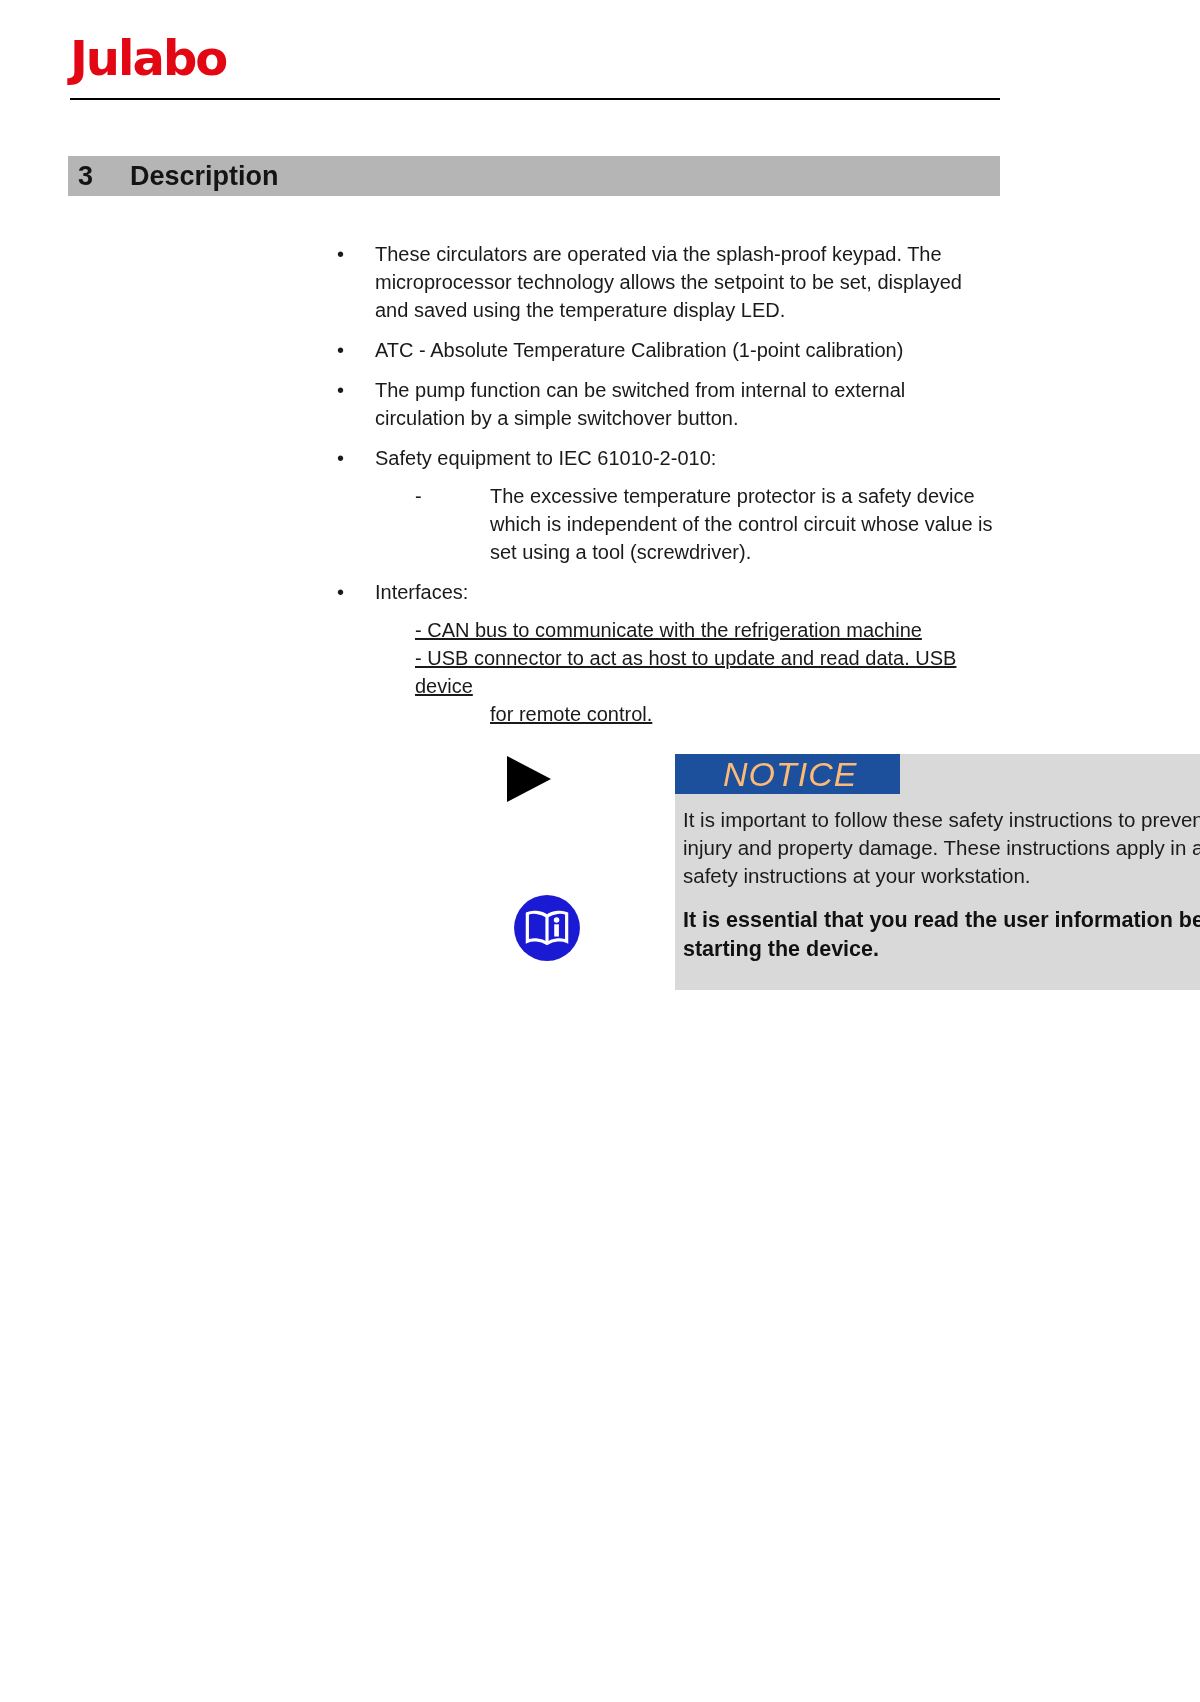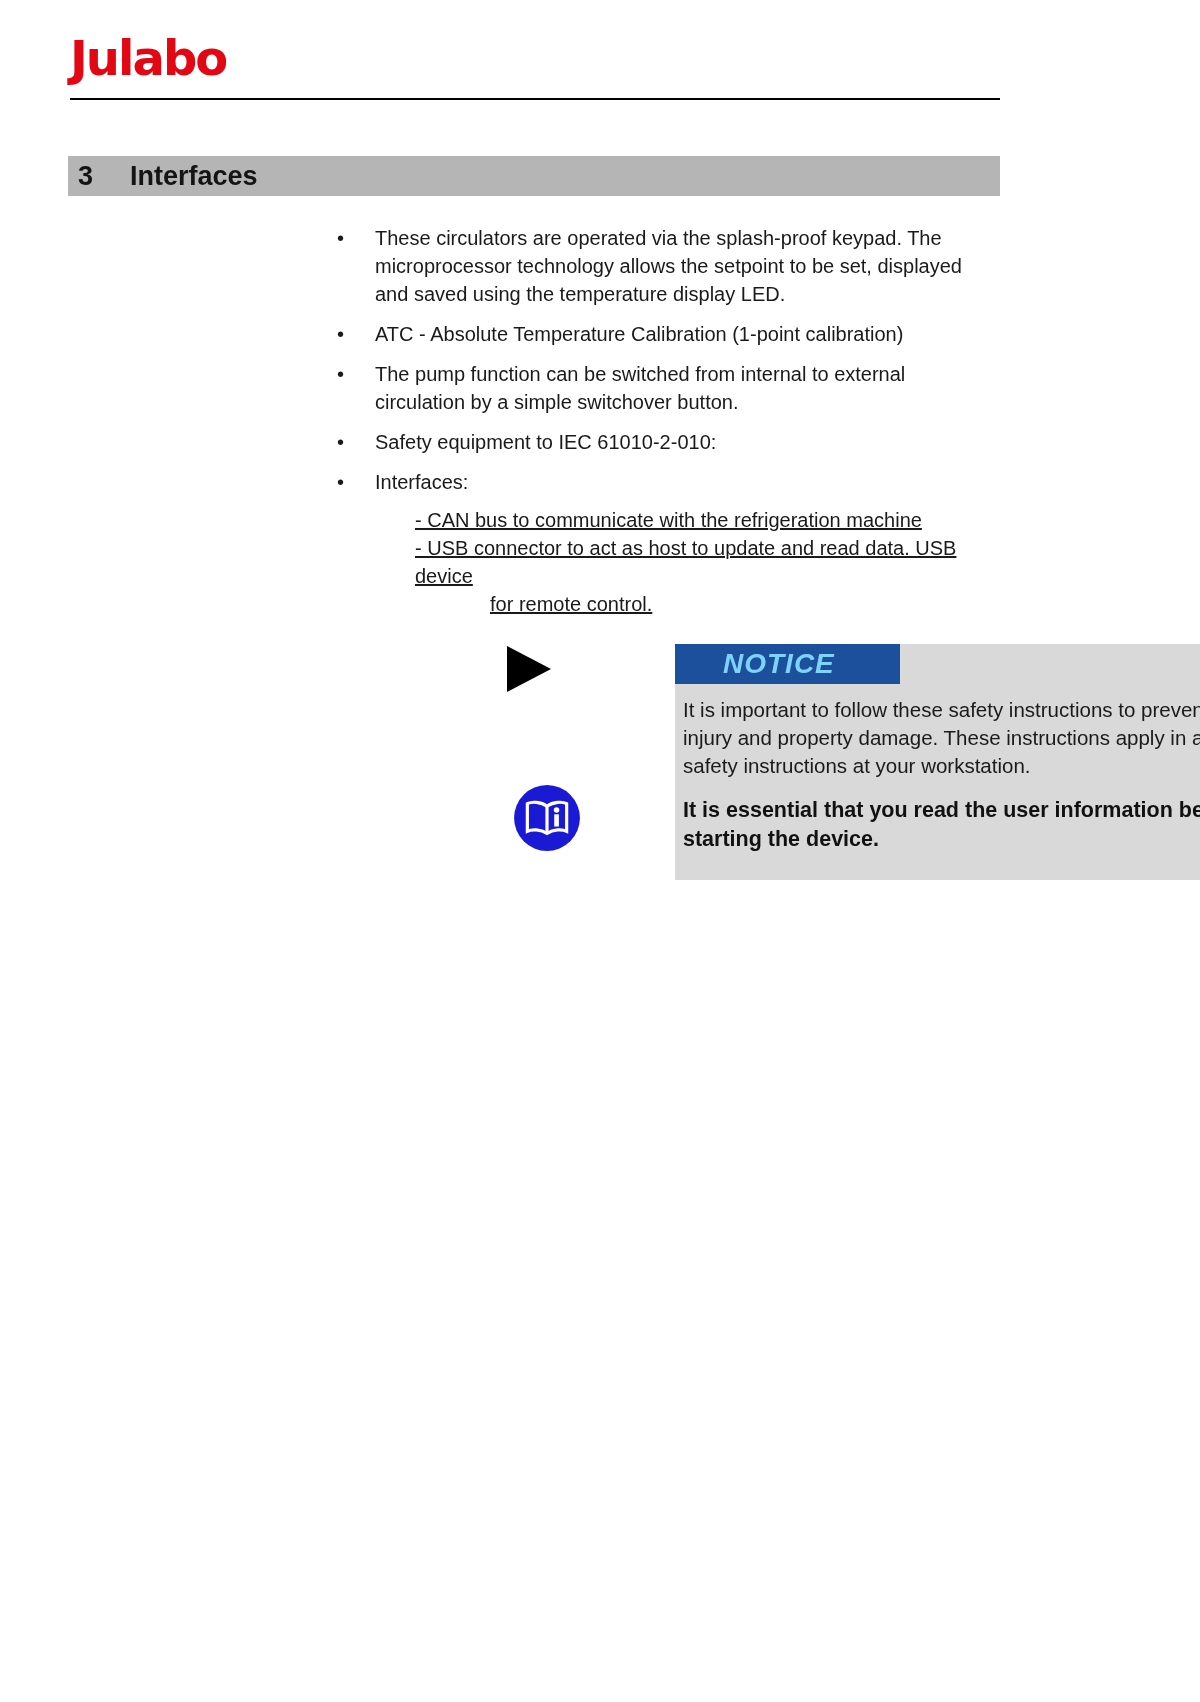--- a/index.html
+++ b/index.html
@@ -20,38 +20,38 @@
 
   
   .section-bar {
     margin-left:68px; margin-top:56px; width:932px; height:40px;
     background:#b5b5b5; display:flex; align-items:center;
     font-size:27px; font-weight:bold; color:#141414;
   }
   .sec-num { margin-left:10px; width:52px; }
 
   
-  .content { margin-left:335px; width:662px; margin-top:28px; font-size:20px; line-height:28px; }
+  .content { margin-left:335px; width:662px; margin-top:44px; font-size:20px; line-height:28px; }
   .bullet { position:relative; padding-left:40px; margin-bottom:12px; list-style:none; }
   .bullet::before { content:"\2022"; position:absolute; left:2px; top:0; }
   .dash-list { margin-top:10px; }
   .dash-item { position:relative; padding-left:115px; }
   .dash-item::before { content:"-"; position:absolute; left:40px; }
   .iface-lines { margin-top:10px; padding-left:40px;text-decoration:underline; }
   .iface-extra { padding-left:75px; }
 
   
   .notice-row { position:relative; margin-left:340px; margin-top:26px; width:668px; }
   .pointer {
     position:absolute; left:-168px; top:2px; width:0; height:0;
     border-left:44px solid #000; border-top:23px solid transparent; border-bottom:23px solid transparent;
   }
   .notice-box { background:#d9d9d9; width:668px; padding-bottom:26px; }
   .notice-header { background:#1c4f9c; width:225px; height:40px; display:flex; align-items:center; }
-  .notice-label { color:#7dd3fc; font-weight:bold; font-style:italic; font-size:28px; margin-left:48px; letter-spacing:1px; }
+  .notice-label { color:#fdba74; font-weight:normal; font-style:italic; font-size:34px; margin-left:48px; letter-spacing:1px; }
   .notice-body { font-size:20.5px; line-height:28px; margin:12px 20px 0 8px; }
   .notice-emphasis { font-size:21.5px; line-height:29px; font-weight:bold; margin:16px 48px 0 8px; color:#111; }
   .manual-icon { position:absolute; left:-162px; top:140px; width:68px; height:68px; }
 
   
   .footer { position:absolute; left:70px; top:1636px; width:930px; }
   .footer-rule { border-top:2px solid #000; }
   .footer-row { position:relative; margin-top:9px; text-align:center; font-size:23px; color:#222; }
   .page-num { position:absolute; left:2px; top:-1px; font-weight:bold; font-size:22px; color:#000; }
 </style>
@@ -60,31 +60,32 @@
 
 <div class="page">
 
   <header class="masthead">
     <div class="logo">Julabo</div>
     <div class="header-rule"></div>
   </header>
 
   <div class="section-bar">
     <span class="sec-num">3</span>
-    <span class="sec-title">Interfaces</span>
+    <span class="sec-title">Description</span>
   </div>
 
   <main class="content">
     <ul>
       <li class="bullet">These circulators are operated via the splash-proof keypad. The microprocessor technology allows the setpoint to be set, displayed and saved using the temperature display LED.</li>
       <li class="bullet">ATC - Absolute Temperature Calibration (1-point calibration)</li>
       <li class="bullet">The pump function can be switched from internal to external circulation by a simple switchover button.</li>
       <li class="bullet">
         <span>Safety equipment to IEC 61010-2-010:</span>
         <div class="dash-list">
+          <div class="dash-item">The excessive temperature protector is a safety device which is independent of the control circuit whose value is set using a tool (screwdriver).</div>
         </div>
       </li>
       <li class="bullet">
         <span>Interfaces:</span>
         <div class="iface-lines">
           <div>- CAN bus to communicate with the refrigeration machine</div>
           <div>- USB connector to act as host to update and read data. USB device</div>
           <div class="iface-extra">for remote control.</div>
         </div>
       </li>

